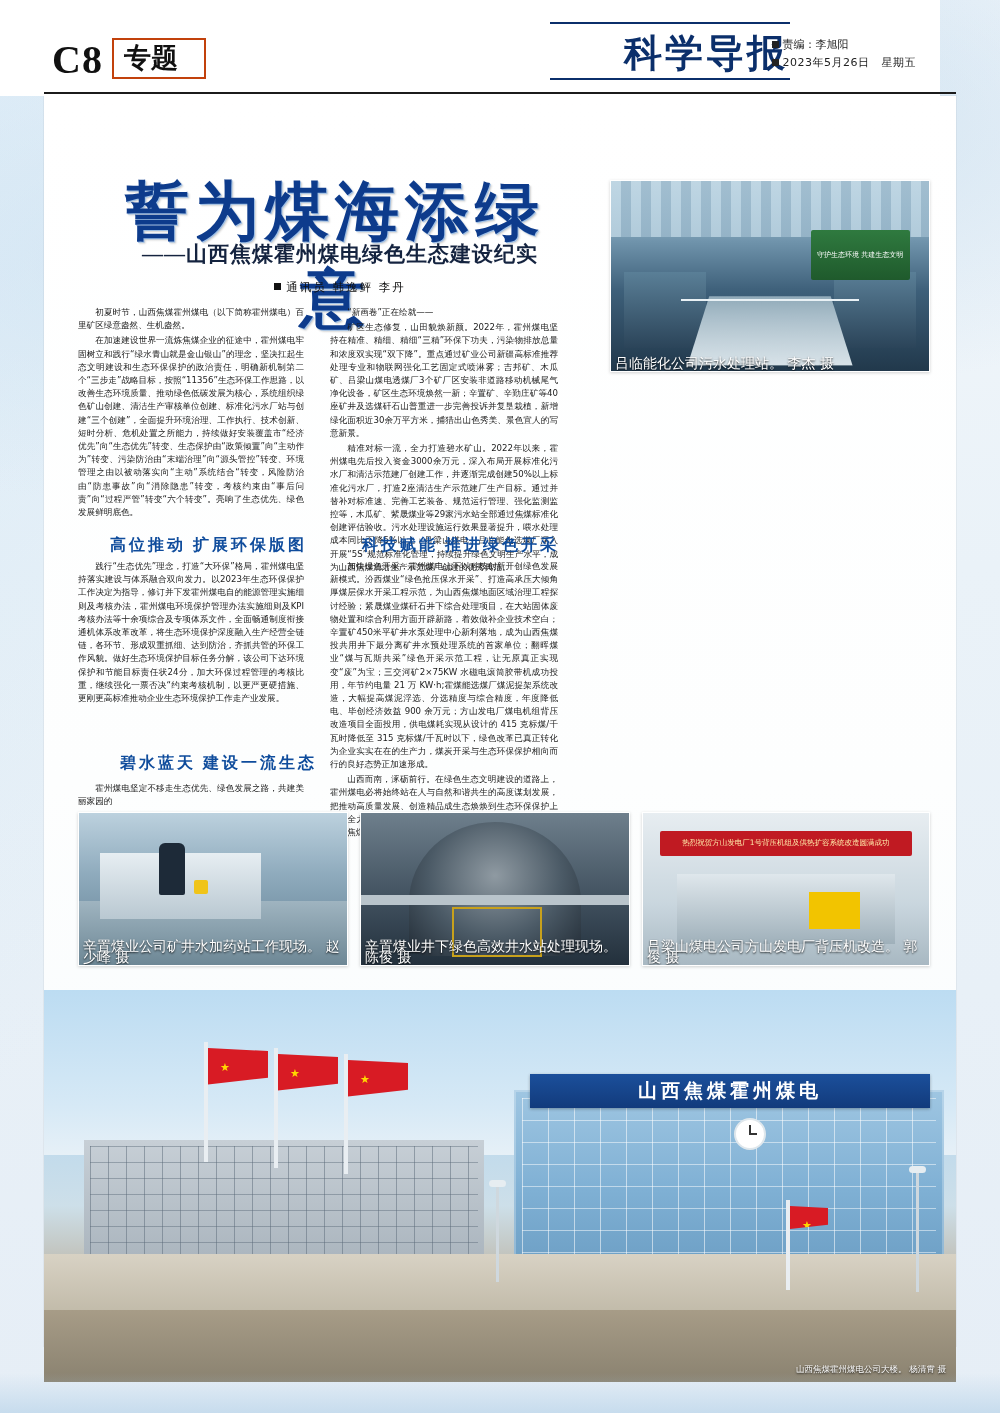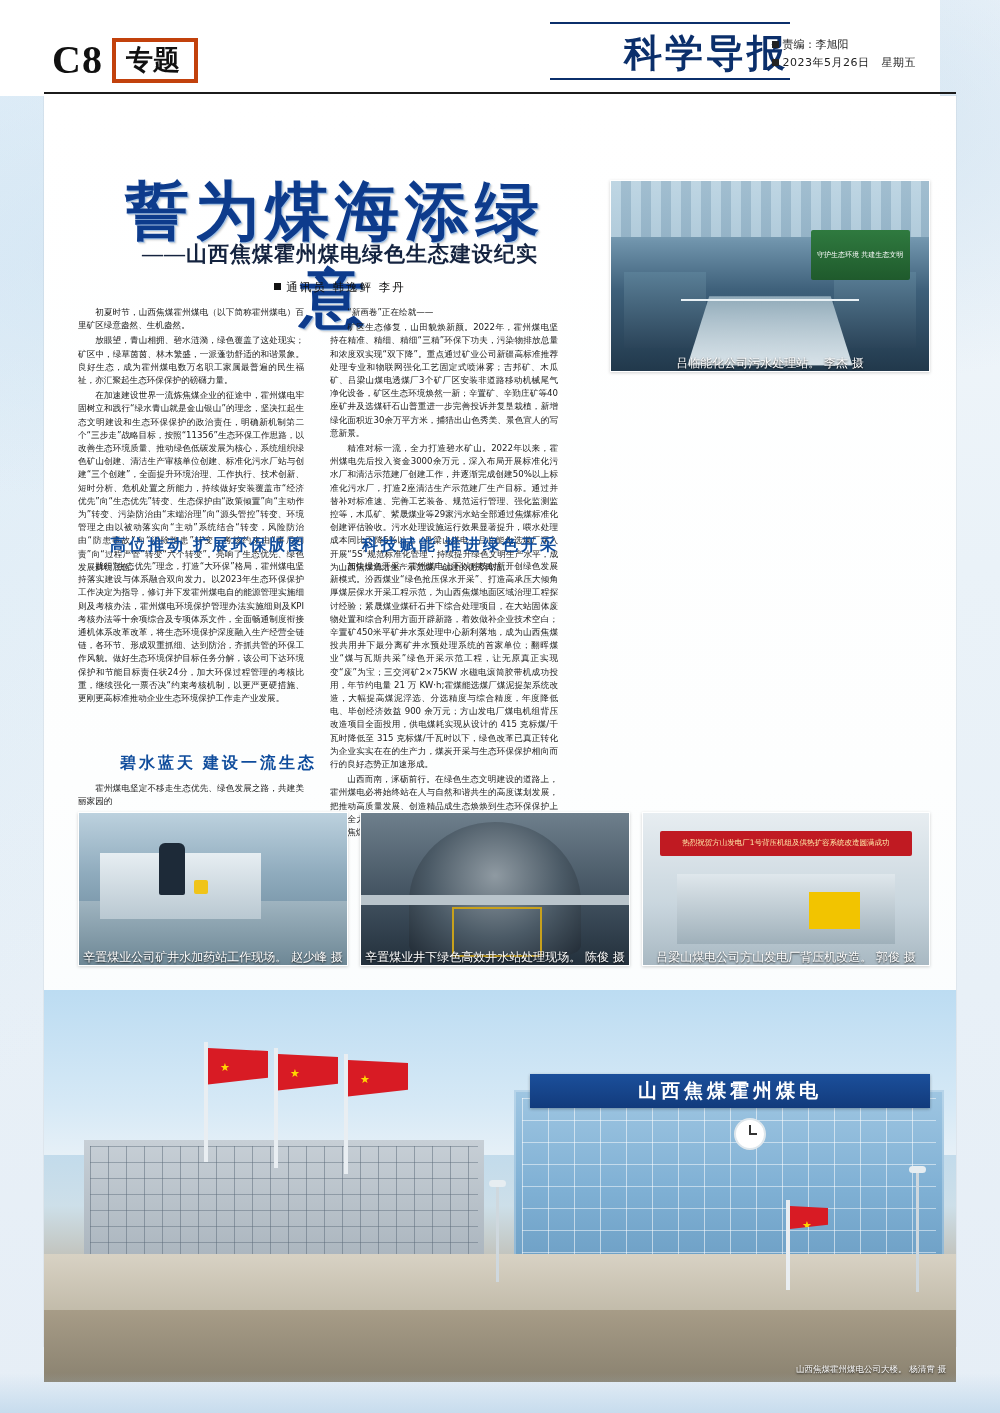--- a/index.html
+++ b/index.html
@@ -33,21 +33,21 @@
   
   .masthead{position:absolute;left:0;top:0;width:940px;height:96px;background:#ffffff;}
   .mh-rule{position:absolute;left:44px;top:92px;width:912px;height:2px;background:#1b1b1b;}
   .pagenum{
     position:absolute;left:52px;top:36px;
     font-family:"Liberation Serif","DejaVu Serif",serif;
     font-size:40px;font-weight:700;color:#111;letter-spacing:1px;
   }
   .pagetag{
     position:absolute;left:112px;top:38px;
-    border:4px solid #c2410c;padding:4px 14px 6px 10px;
+    border:2px solid #c2410c;padding:4px 26px 6px 10px;
     font-size:27px;font-weight:700;color:#111;line-height:1;
     font-family:"DejaVu Sans",sans-serif;
   }
   .paper-logo{
     position:absolute;right:152px;top:28px;
     font-family:"Liberation Serif","DejaVu Serif",serif;
     font-size:38px;font-weight:700;color:#0b2f6b;
     letter-spacing:3px;
     text-shadow:0 1px 0 rgba(255,255,255,.7);
   }
@@ -105,23 +105,23 @@
   .sh3{left:120px;top:742px;}
 
   
   .photo{
     position:absolute;background:#ccc;overflow:hidden;
     border:1px solid #ffffff;
     box-shadow:0 1px 3px rgba(0,0,0,.18);
   }
   .cap{
     position:absolute;bottom:2px;left:4px;right:4px;
-    color:#fff;font-size:12px;line-height:11px;
+    color:#fff;font-size:14px;line-height:11px;
     text-shadow:0 1px 2px rgba(0,0,0,.9);
-    text-align:center;
+    text-align:left;
   }
 
   
   .p1{left:610px;top:180px;width:318px;height:190px;
     background:
       linear-gradient(180deg,#cfe0ea 0%,#a8c6d8 12%,#6f93ab 32%,#3d5f79 58%,#21384b 100%);
   }
   .p1 .ceil{position:absolute;left:0;top:0;width:100%;height:56px;
     background:repeating-linear-gradient(90deg,#bcd4e2 0 10px,#9ab8cb 10px 20px);opacity:.85;}
   .p1 .walk{position:absolute;left:28%;top:52%;width:44%;height:48%;
@@ -263,21 +263,20 @@
     </div>
     <div class="mh-rule"></div>
   </div>
 
   <div class="headline">誓为煤海添绿意</div>
   <div class="subhead">——山西焦煤霍州煤电绿色生态建设纪实</div>
   <div class="byline"><span class="sq"></span><span>通讯员  韩逸鲆  李丹</span></div>
 
   <div class="col col-a">
     <p>初夏时节，山西焦煤霍州煤电（以下简称霍州煤电）百里矿区绿意盎然、生机盎然。</p>
-    <p>放眼望，青山相拥、碧水涟漪，绿色覆盖了这处现实；矿区中，绿草茵茵、林木繁盛，一派蓬勃舒适的和谐景象。良好生态，成为霍州煤电数万名职工家属最普遍的民生福祉，亦汇聚起生态环保保护的磅礴力量。</p>
     <p>在加速建设世界一流炼焦煤企业的征途中，霍州煤电牢固树立和践行“绿水青山就是金山银山”的理念，坚决扛起生态文明建设和生态环保保护的政治责任，明确新机制第二个“三步走”战略目标，按照“11356”生态环保工作思路，以改善生态环境质量、推动绿色低碳发展为核心，系统组织绿色矿山创建、清洁生产审核单位创建、标准化污水厂站与创建“三个创建”，全面提升环境治理、工作执行、技术创新、短时分析、危机处置之所能力，持续做好安装覆盖市“经济优先”向“生态优先”转变、生态保护由“政策倾置”向“主动作为”转变、污染防治由“末端治理”向“源头管控”转变、环境管理之由以被动落实向“主动”系统结合“转变，风险防治由“防患事故”向“消除隐患”转变，考核约束由“事后问责”向“过程严管”转变“六个转变”。亮响了生态优先、绿色发展鲜明底色。</p>
   </div>
 
   <div class="col col-b">
     <p>“新画卷”正在绘就——</p>
     <p>矿区生态修复，山田貌焕新颜。2022年，霍州煤电坚持在精准、精细、精细“三精”环保下功夫，污染物排放总量和浓度双实现“双下降”。重点通过矿业公司新疆高标准推荐处理专业和物联网强化工艺固定式喷淋雾；吉邦矿、木瓜矿、吕梁山煤电透煤厂3个矿厂区安装非道路移动机械尾气净化设备，矿区生态环境焕然一新；辛置矿、辛勤庄矿等40座矿井及选煤矸石山普重进一步完善投诉并复垦栽植，新增绿化面积近30余万平方米，捕猎出山色秀美、景色宜人的写意新景。</p>
     <p>精准对标一流，全力打造碧水矿山。2022年以来，霍州煤电先后投入资金3000余万元，深入布局开展标准化污水厂和清洁示范建厂创建工作，并逐渐完成创建50%以上标准化污水厂，打造2座清洁生产示范建厂生产目标。通过并替补对标准速、完善工艺装备、规范运行管理、强化监测监控等，木瓜矿、紫晟煤业等29家污水站全部通过焦煤标准化创建评估验收。污水处理设施运行效果显著提升，喂水处理成本同比下降5%以上；吕梁山煤电、吕临能化选煤厂深入开展“5S”规范标准化管理，持续提升绿色文明生产水平，成为山西焦煤清洁生产示范煤厂创建的优秀典范。</p>
   </div>
 
   <div class="secthead sh1">高位推动  扩展环保版图</div>

